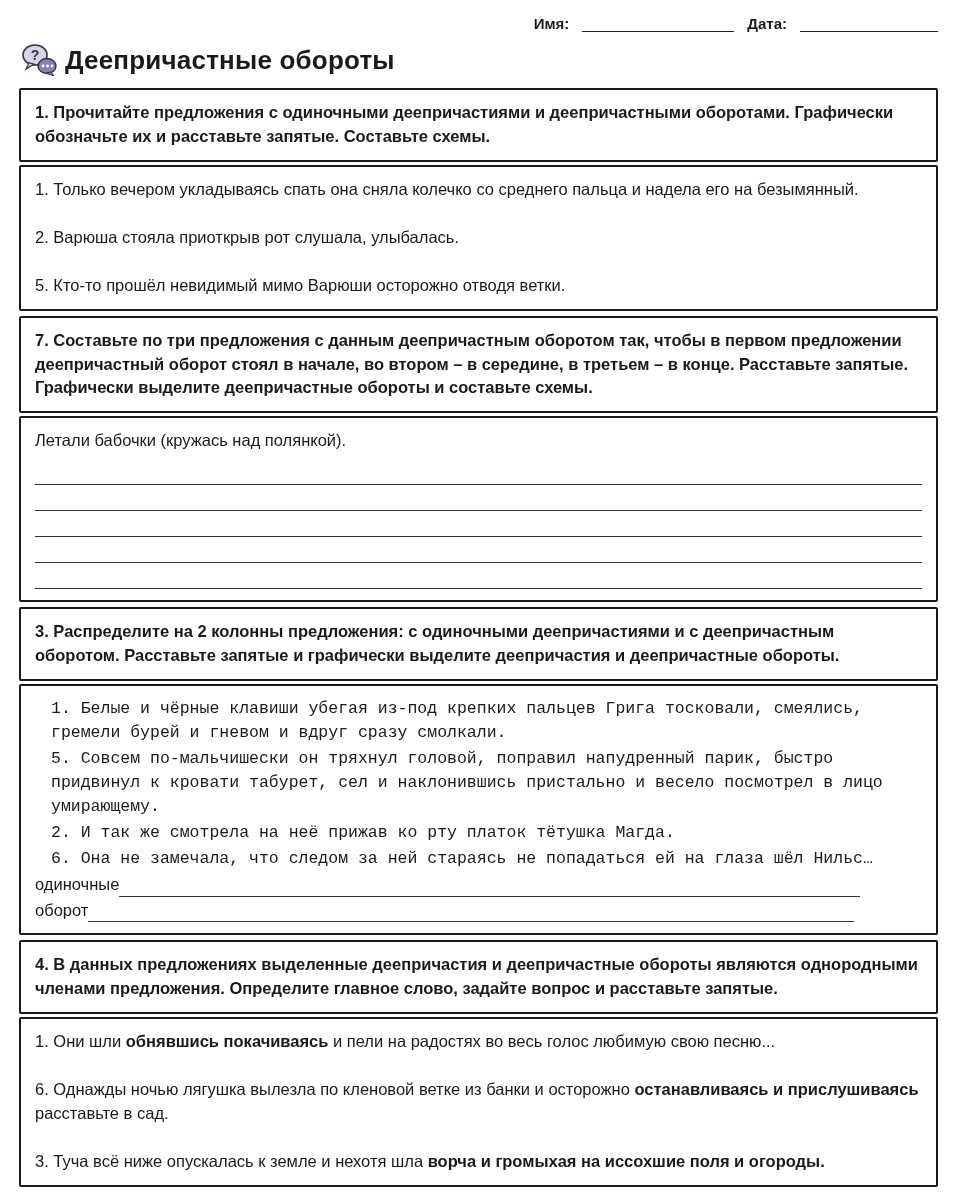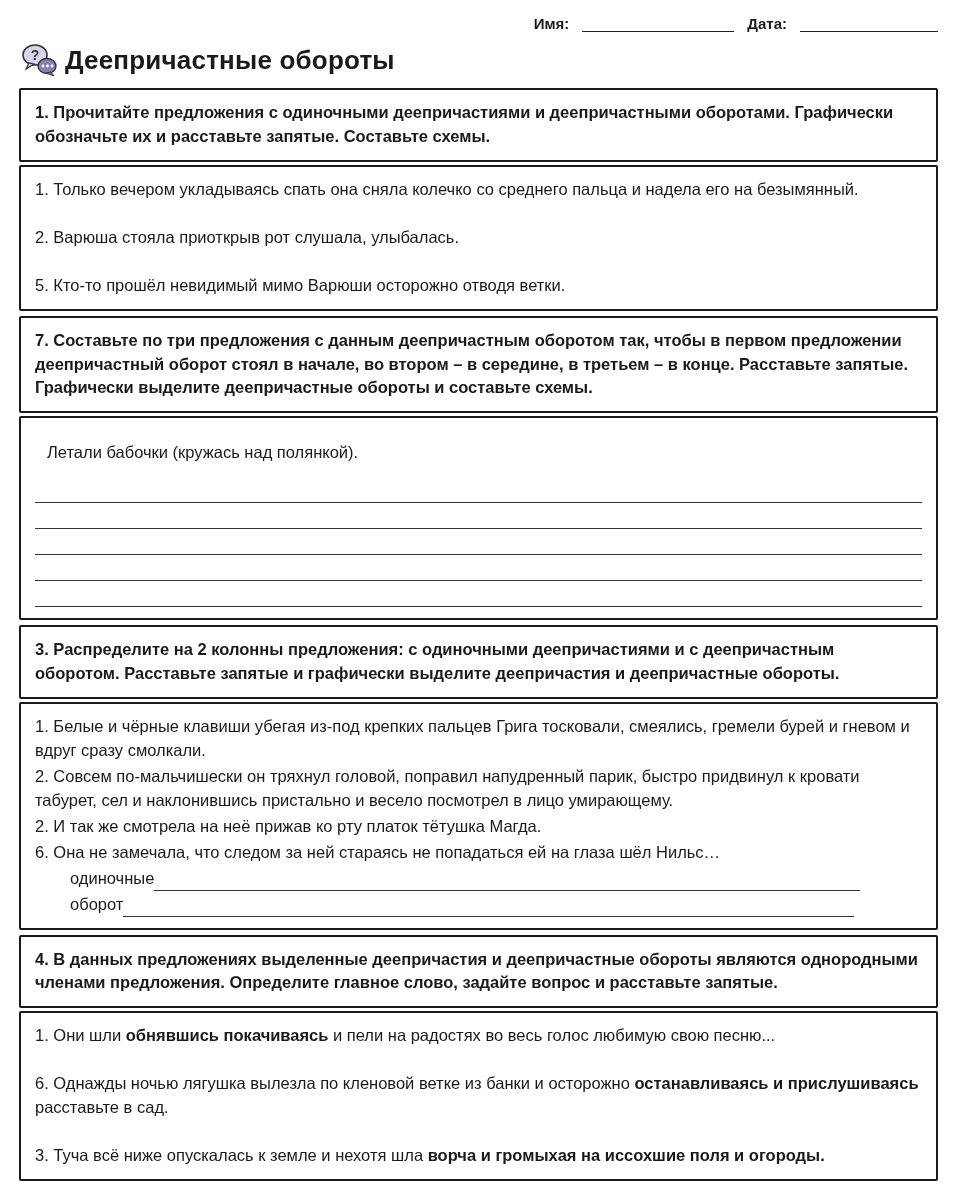--- a/index.html
+++ b/index.html
@@ -36,32 +36,32 @@
     border: 2.6px solid #1a1a1a;
     border-radius: 2px;
     padding: 11px 14px;
     font-size: 16.5px;
     line-height: 1.45;
     background: #fff;
   }
   .box.hdr { font-weight: bold; }
   .task .box + .box { margin-top: 3px; }
 
-  .box p { margin: 12px; }
+  .box p { margin: 0; }
   .spaced p { margin: 0 0 24px 0; }
   .spaced p:last-child { margin-bottom: 0; }
-  .tight p { margin: 0 0 2px 0; }
+  .tight p { margin: 0 0 2px 16px; font-family: Liberation Mono, monospace; }
 
   
   .write-line { height: 26px; border-bottom: 1.6px solid #333; width: 100%; }
   .write-area { margin-top: 6px; }
 
   
   .label-line { display: flex; align-items: flex-end; margin-top: 2px; }
-  .label-line .lbl { flex: 0 0 auto; margin-left: 35px; }
+  .label-line .lbl { flex: 0 0 auto; }
   .label-line .line { flex: 1 1 auto; border-bottom: 1.6px solid #333; height: 19px; }
   .line-single { margin-right: 62px; }
   .line-phrase { margin-right: 68px; }
 
   .bold-seg { font-weight: bold; text-align: right; }
 </style>
 </head>
 <body>
 
 <div class="page">
@@ -109,21 +109,21 @@
         <div class="write-line"></div>
         <div class="write-line"></div>
       </div>
     </div>
   </div>
 
   <div class="task">
     <div class="box hdr">3. Распределите на 2 колонны предложения: с одиночными деепричастиями и с деепричастным оборотом. Расставьте запятые и графически выделите деепричастия и деепричастные обороты.</div>
     <div class="box tight">
       <p>1. Белые и чёрные клавиши убегая из-под крепких пальцев Грига тосковали, смеялись, гремели бурей и гневом и вдруг сразу смолкали.</p>
-      <p>2. Совсем по-мальчишески он тряхнул головой, поправил напудренный парик, быстро придвинул к кровати табурет, сел и наклонившись пристально и весело посмотрел в лицо умирающему.</p>
+      <p>5. Совсем по-мальчишески он тряхнул головой, поправил напудренный парик, быстро придвинул к кровати табурет, сел и наклонившись пристально и весело посмотрел в лицо умирающему.</p>
       <p>2. И так же смотрела на неё прижав ко рту платок тётушка Магда.</p>
       <p>6. Она не замечала, что следом за ней стараясь не попадаться ей на глаза шёл Нильс…</p>
       <div class="label-line">
         <span class="lbl">одиночные</span>
         <span class="line line-single"></span>
       </div>
       <div class="label-line">
         <span class="lbl">оборот</span>
         <span class="line line-phrase"></span>
       </div>

